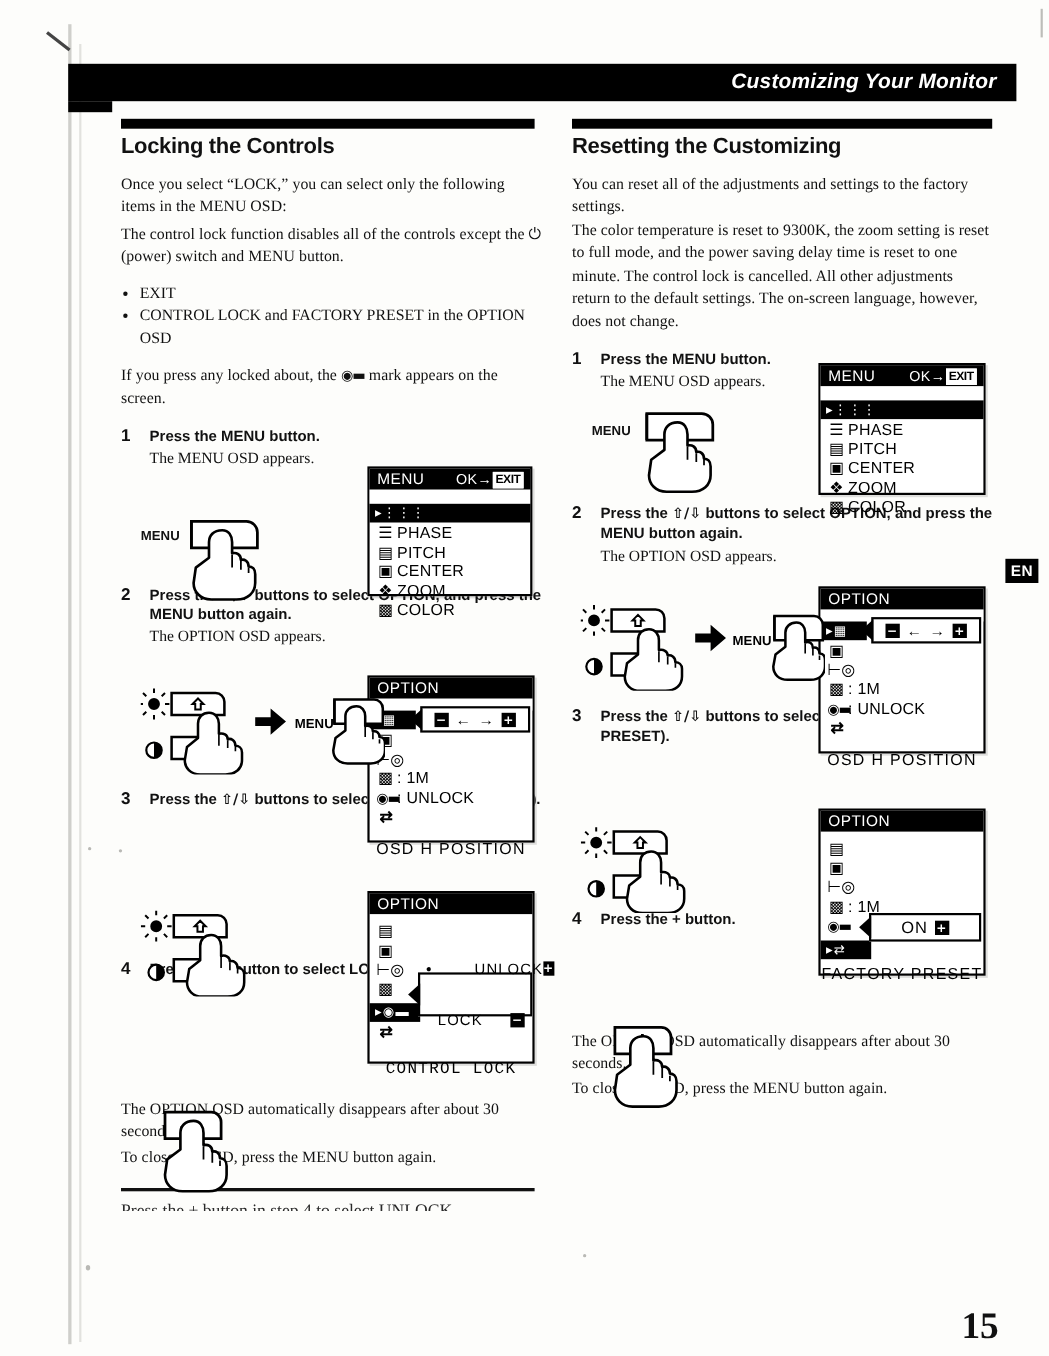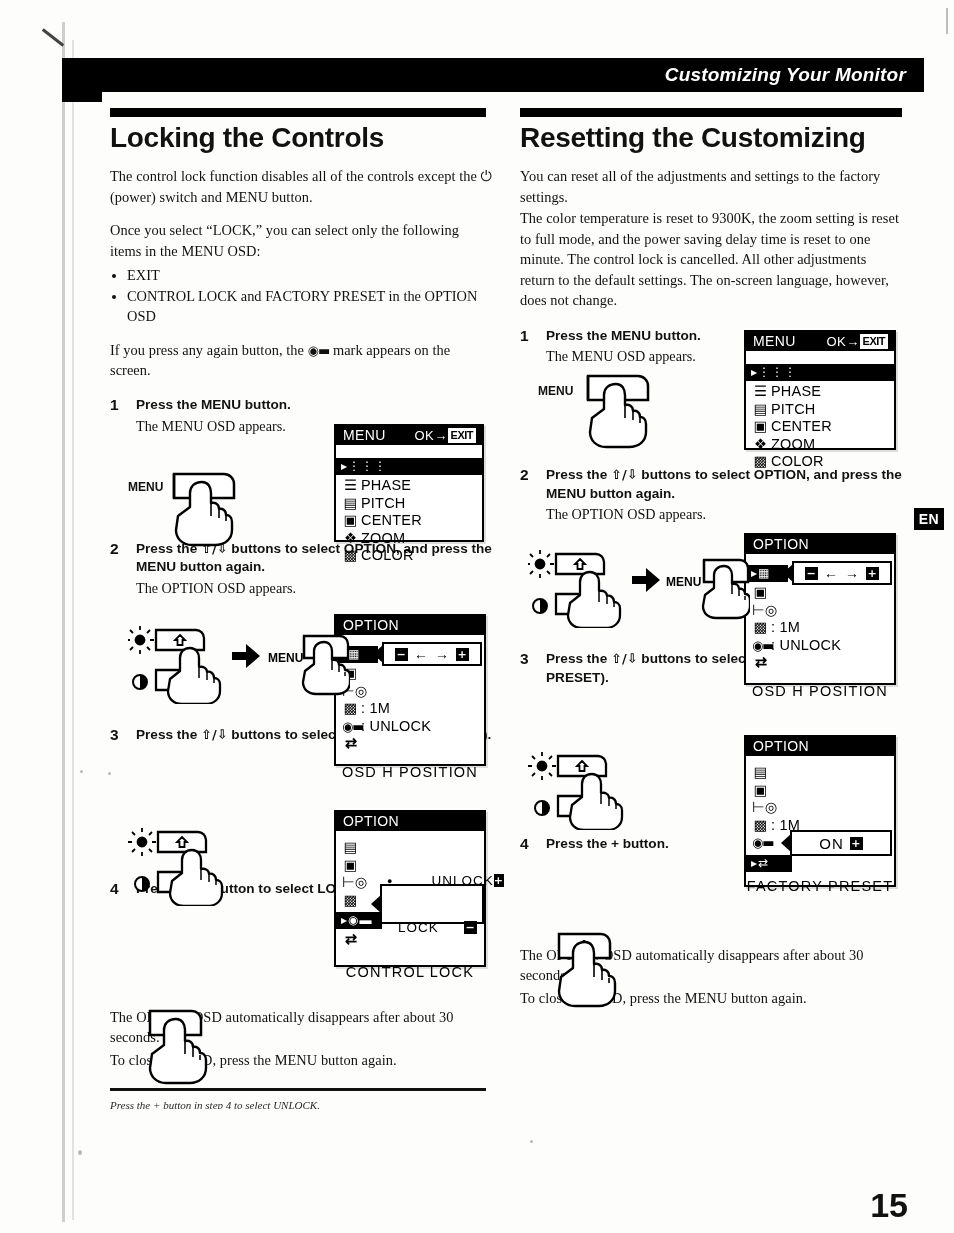--- a/index.html
+++ b/index.html
@@ -57,21 +57,21 @@
 
   .rule {
     height:9px; background:#000; width:100%;
     margin-bottom:6px;
   }
   .rule.short { width:376px; }
 
   h2.sec-title {
     font-family:"Liberation Sans", sans-serif;
     font-weight:bold;
-    font-size:28px;
+    font-size:20px;
     margin:0 0 14px 0;
     letter-spacing:-0.3px;
     line-height:1.05;
   }
 
   p.body {
     font-size:14.4px;
     line-height:1.42;
     margin:0 0 13px 0;
     letter-spacing:0.05px;
@@ -181,26 +181,26 @@
   }
 
   
   .subhead {
     font-family:"Liberation Sans", sans-serif;
     font-weight:bold; font-size:16.5px;
     margin:0 0 3px 0;
   }
   .subrule { height:2.5px; background:#111; width:376px; margin-bottom:7px; }
   .clipped {
-    font-size:11px; height:11px; overflow:hidden;
-    color:#2a2a2a; line-height:1.42;font-style:italic;
+    font-size:16px; height:11px; overflow:hidden;
+    color:#2a2a2a; line-height:1.42;
   }
   .page-num {
     position:absolute; right:46px; bottom:8px;
-    font-family:Liberation Sans, sans-serif;
+    font-family:Liberation Serif, serif;
     font-weight:bold; font-size:34px;
   }
 </style>
 </head>
 <body>
 
 <div class="page">
 
   <div class="scan-edge-left"></div>
   <div class="scan-edge-left2"></div>
@@ -215,28 +215,28 @@
     <span class="title">Customizing Your Monitor</span>
   </div>
   <div class="header-nub"></div>
 
   <div class="en-tab">EN</div>
 
   <div class="col col-left">
     <div class="rule short"></div>
     <h2 class="sec-title">Locking the Controls</h2>
 
+    <p class="body" style="margin-bottom:4px;">Once you select “LOCK,” you can select only the following items in the MENU OSD:</p>
     <p class="body">The control lock function disables all of the controls except the ⏻ (power) switch and MENU button.</p>
-    <p class="body" style="margin-bottom:4px;">Once you select “LOCK,” you can select only the following items in the MENU OSD:</p>
     <ul class="bullets">
       <li>EXIT</li>
       <li>CONTROL LOCK and FACTORY PRESET in the OPTION OSD</li>
     </ul>
     <p class="body">
-      <span>If you press any again button, the</span>
+      <span>If you press any locked about, the</span>
       <span class="glyph-key">◉▬</span>
       <span>mark appears on the screen.</span>
     </p>
 
     <div class="step" style="margin-top:16px;">
       <span class="num">1</span>
       <p class="lead">Press the MENU button.</p>
       <p class="sub">The MENU OSD appears.</p>
     </div>
 
@@ -403,21 +403,21 @@
       <div class="osd-row">
           <span class="ic">▩</span>
         </div>
     </div>
     <div class="osd-highlight" style="width:46px;margin-left:0;">▸◉▬</div>
     <div class="osd-rows">
       <div class="osd-row">
           <span class="ic glyph-reset">⇄</span>
         </div>
     </div>
-    <div class="osd-foot" style="padding-top:12px;">CONTROL LOCK</div>
+    <div class="osd-foot" style="padding-top:12px;font-family:Liberation Mono, monospace;">CONTROL LOCK</div>
     <div class="callout" style="left:44px;top:72px;width:104px;height:40px;flex-direction:column;gap:0;align-items:stretch;padding:1px 5px;">
       <div style="display:flex;align-items:center;justify-content:space-between;font-size:13.5px;">
         <span style="font-size:9px;margin-right:2px;">●</span>
         <span style="flex:1;margin-left:36px;">UNLOCK</span>
         <span class="sq">+</span>
       </div>
       <div style="display:flex;align-items:center;justify-content:space-between;font-size:13.5px;margin-top:32px;">
         <span style="width:11px;"></span>
         <span style="flex:1;">LOCK</span>
         <span class="sq">−</span>

